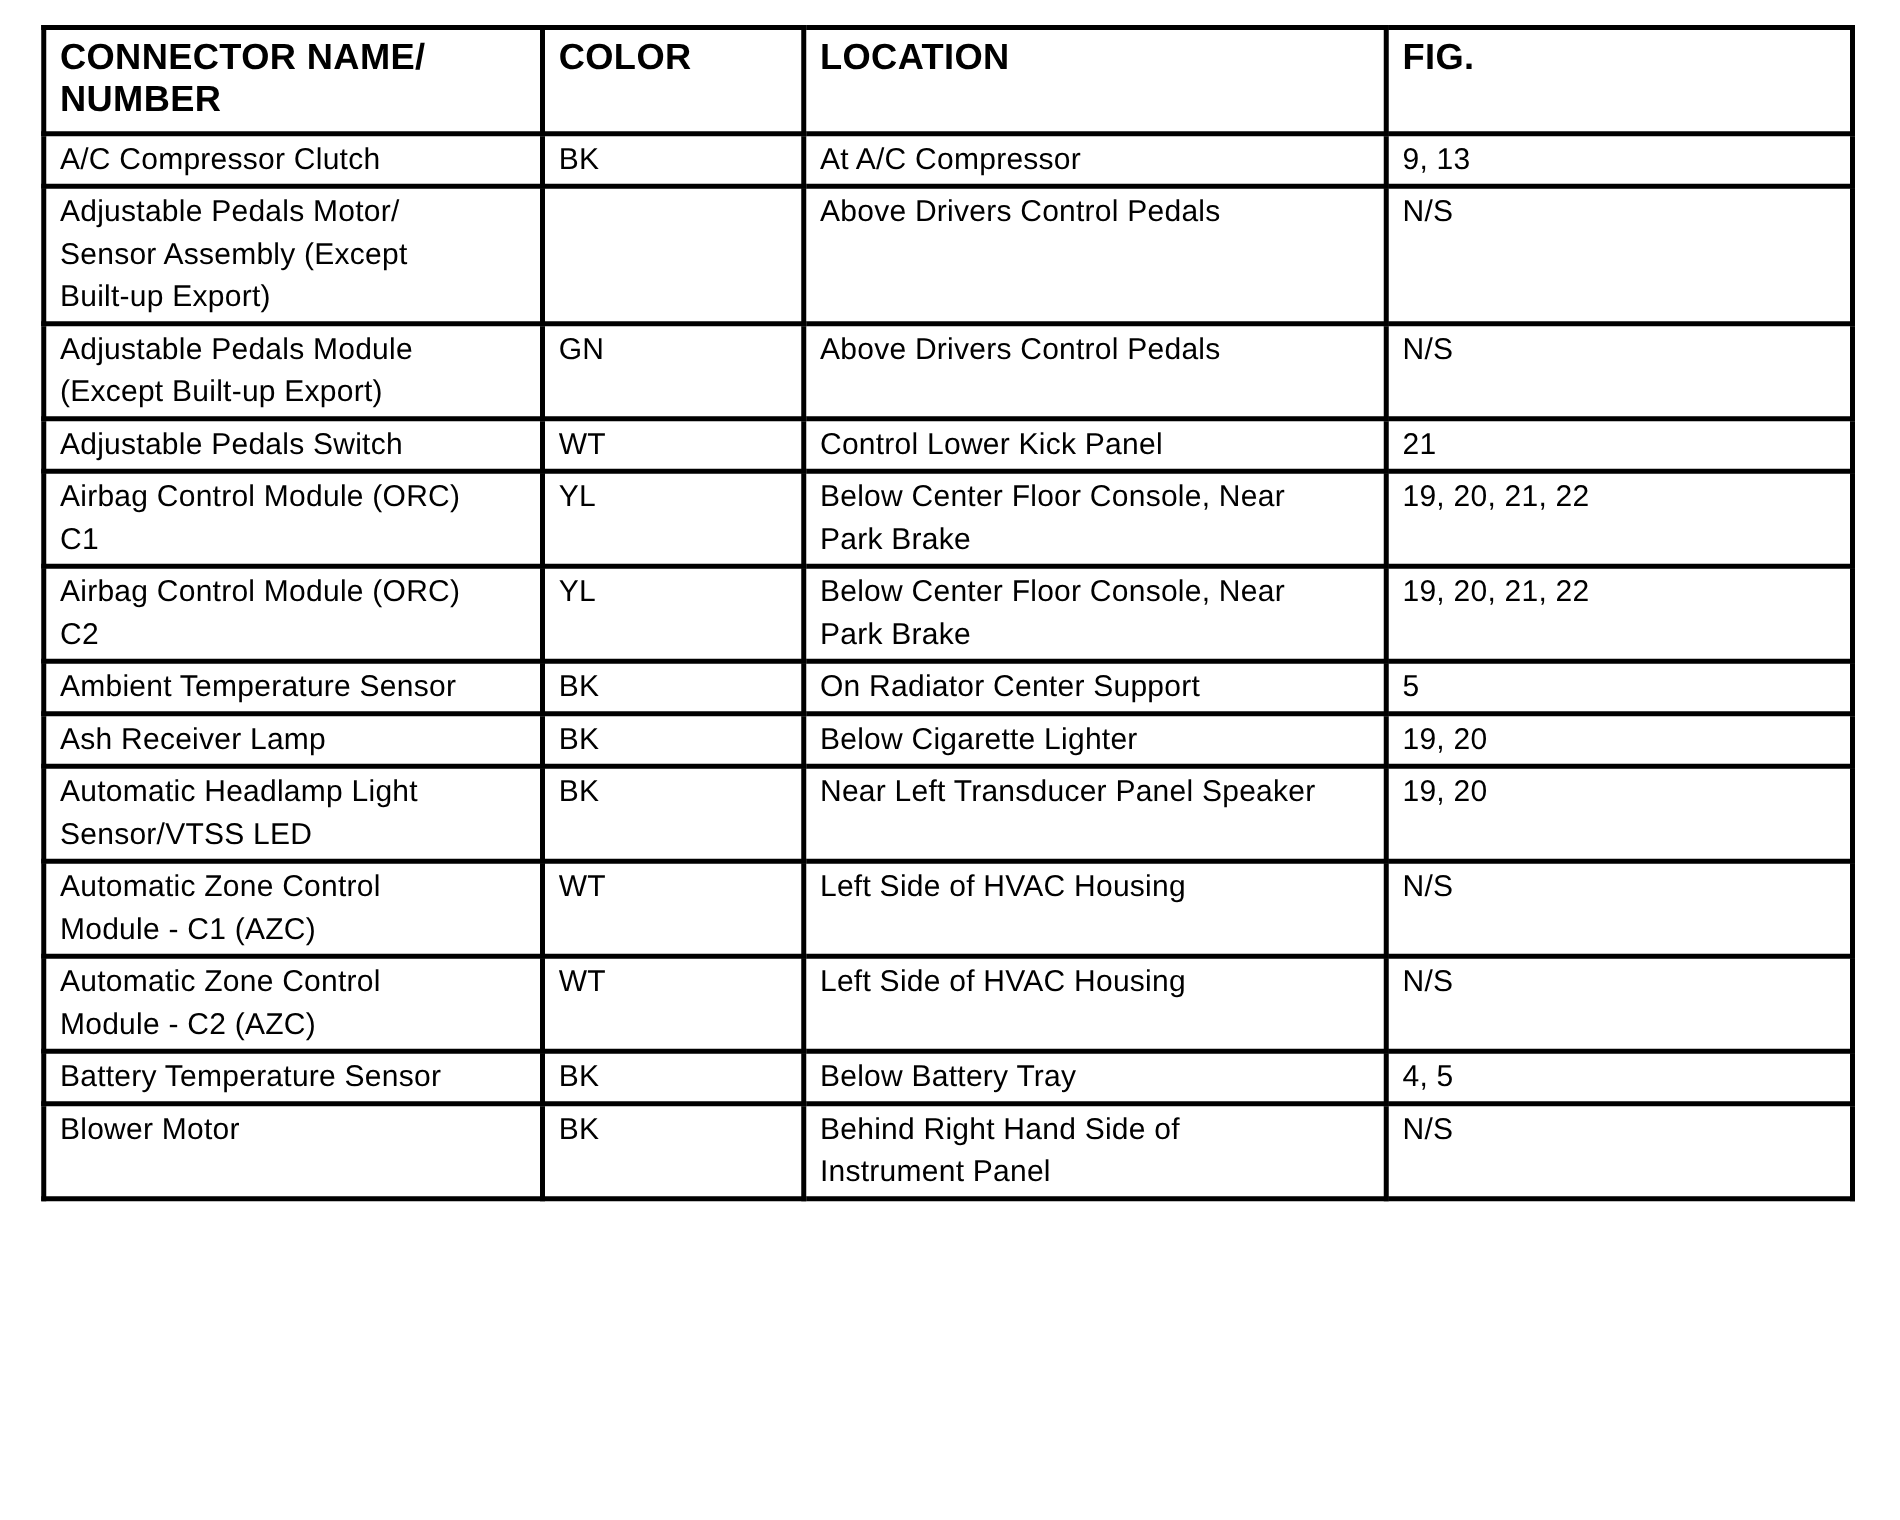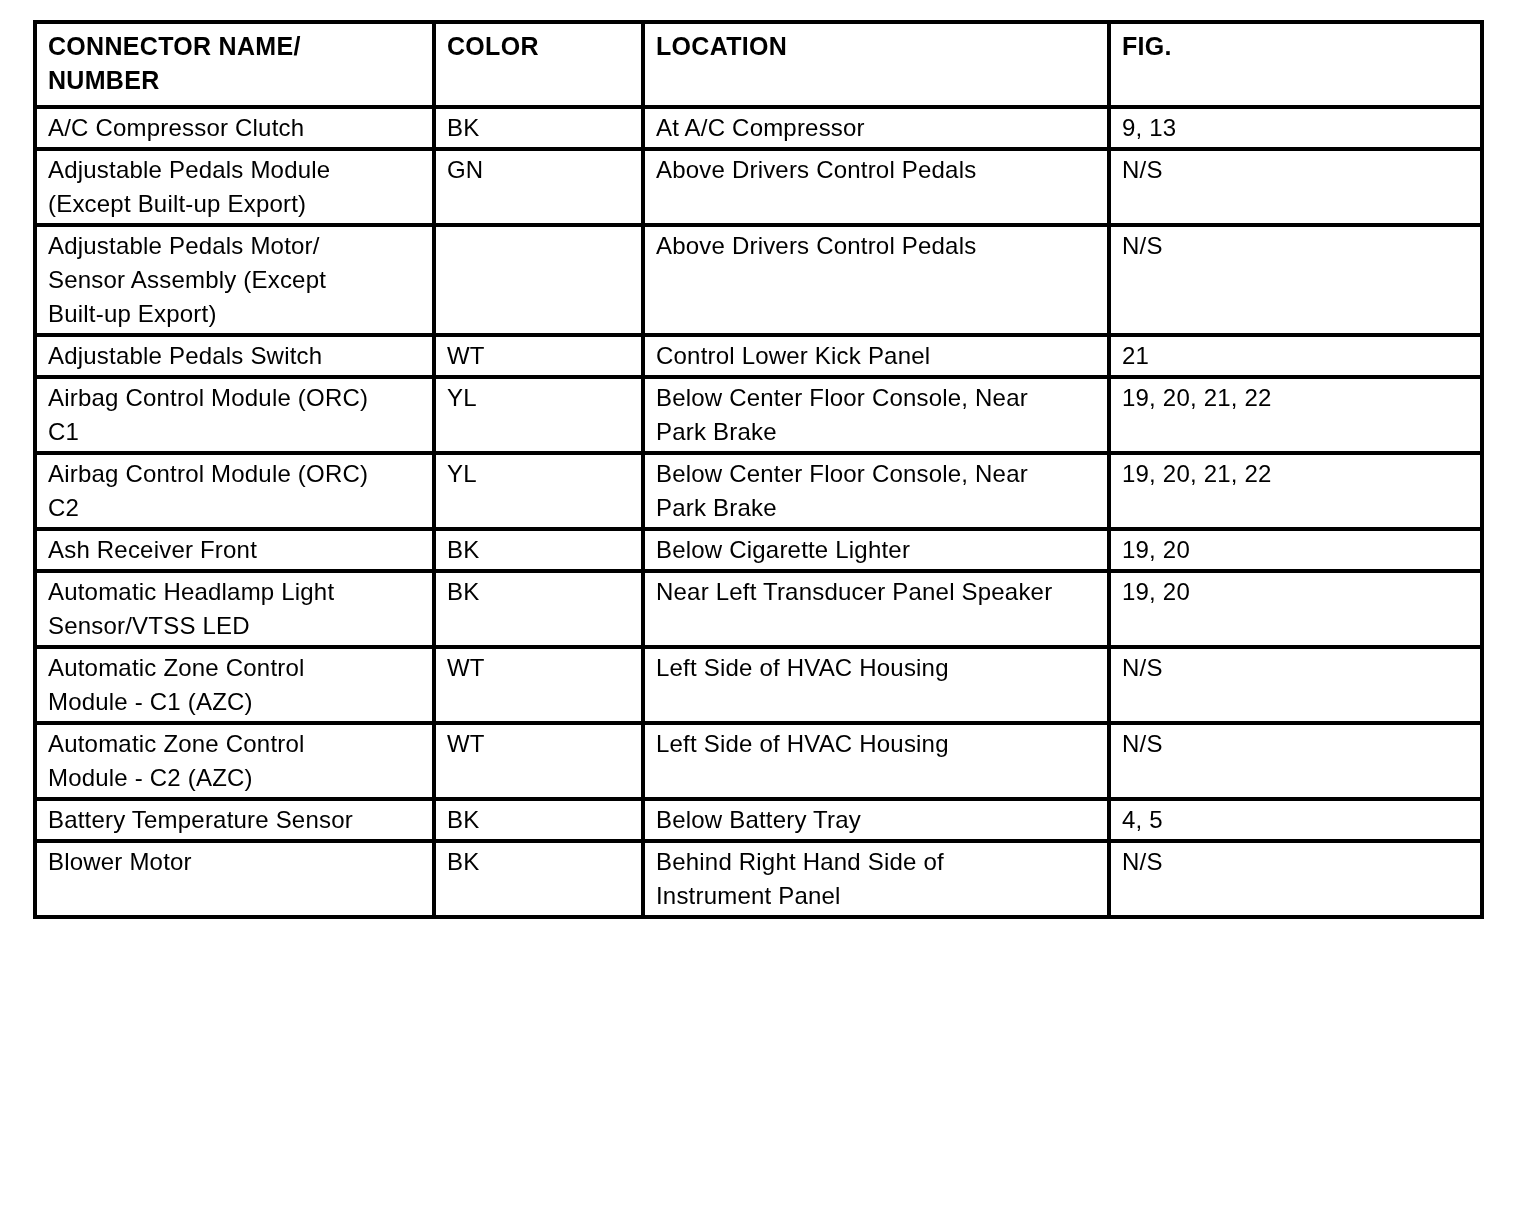--- a/index.html
+++ b/index.html
@@ -35,21 +35,21 @@
   .conn-table col.c4 { width: 373px; }
   .conn-table th,
   .conn-table td {
     border: 4px solid #000000;
     vertical-align: top;
     text-align: left;
     white-space: pre-line;
     overflow: hidden;
   }
   .conn-table th {
-    font-size: 25px;
+    font-size: 29px;
     font-weight: bold;
     line-height: 34px;
     padding: 5px 8px 2px 11px;
     height: 74px;
     letter-spacing: 0.3px;
   }
   .conn-table td {
     font-size: 24px;
     font-weight: normal;
     line-height: 34px;
@@ -81,32 +81,32 @@
   <tr>
     <td>A/C Compressor Clutch</td>
     <td>BK</td>
     <td>At A/C Compressor</td>
     <td>9, 13</td>
   </tr>
 
 
 
   <tr>
-    <td>Adjustable Pedals Module
-(Except Built-up Export)</td>
-    <td>GN</td>
+    <td>Adjustable Pedals Motor/
+Sensor Assembly (Except
+Built-up Export)</td>
+    <td></td>
     <td>Above Drivers Control Pedals</td>
     <td>N/S</td>
   </tr>
 
   <tr>
-    <td>Adjustable Pedals Motor/
-Sensor Assembly (Except
-Built-up Export)</td>
-    <td></td>
+    <td>Adjustable Pedals Module
+(Except Built-up Export)</td>
+    <td>GN</td>
     <td>Above Drivers Control Pedals</td>
     <td>N/S</td>
   </tr>
 
   <tr>
     <td>Adjustable Pedals Switch</td>
     <td>WT</td>
     <td>Control Lower Kick Panel</td>
     <td>21</td>
   </tr>
@@ -122,24 +122,30 @@
 
   <tr>
     <td>Airbag Control Module (ORC)
 C2</td>
     <td>YL</td>
     <td>Below Center Floor Console, Near
 Park Brake</td>
     <td>19, 20, 21, 22</td>
   </tr>
 
+  <tr>
+    <td>Ambient Temperature Sensor</td>
+    <td>BK</td>
+    <td>On Radiator Center Support</td>
+    <td>5</td>
+  </tr>
 
 
   <tr>
-    <td>Ash Receiver Front</td>
+    <td>Ash Receiver Lamp</td>
     <td>BK</td>
     <td>Below Cigarette Lighter</td>
     <td>19, 20</td>
   </tr>
 
 
   <tr>
     <td>Automatic Headlamp Light
 Sensor/VTSS LED</td>
     <td>BK</td>

